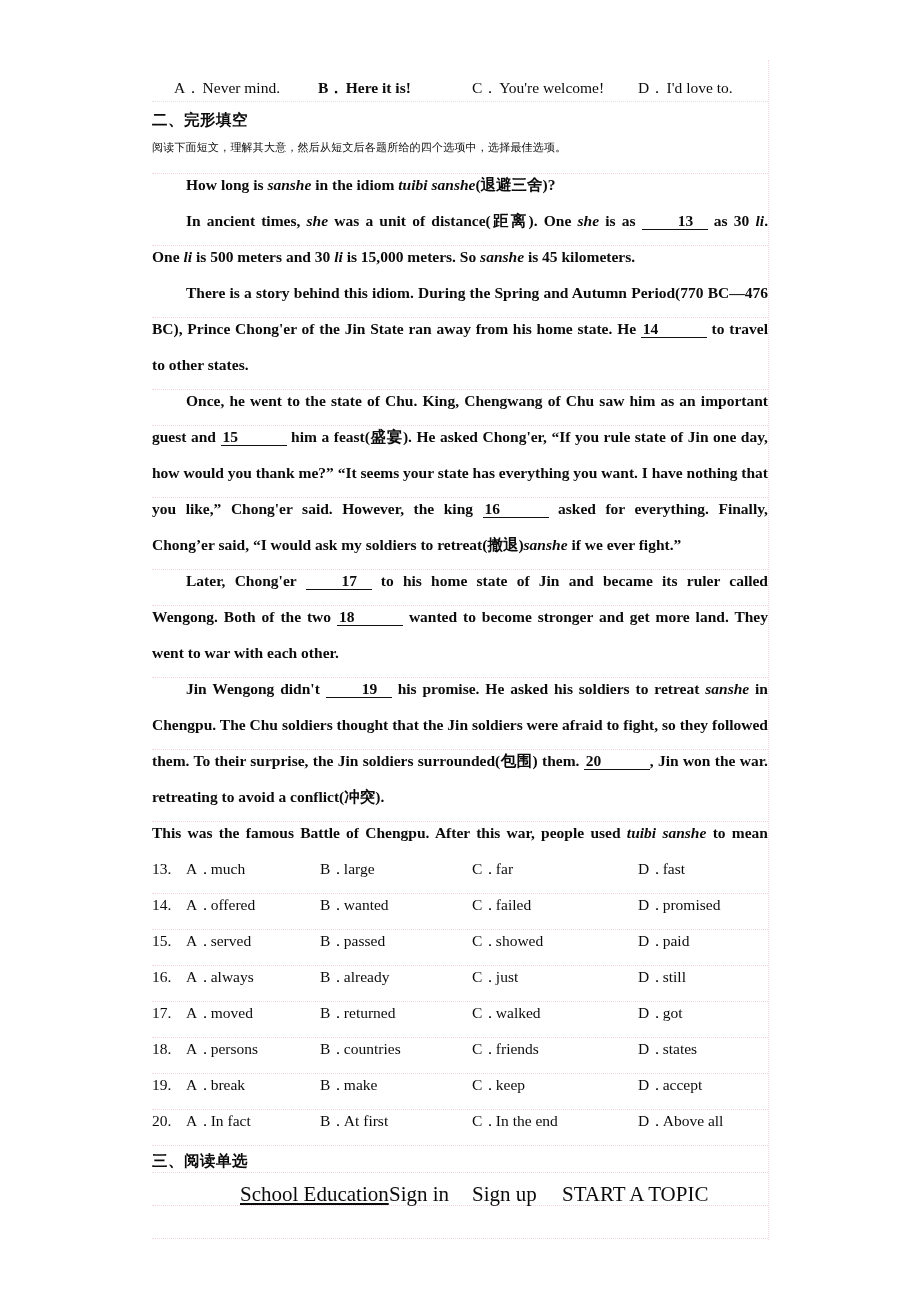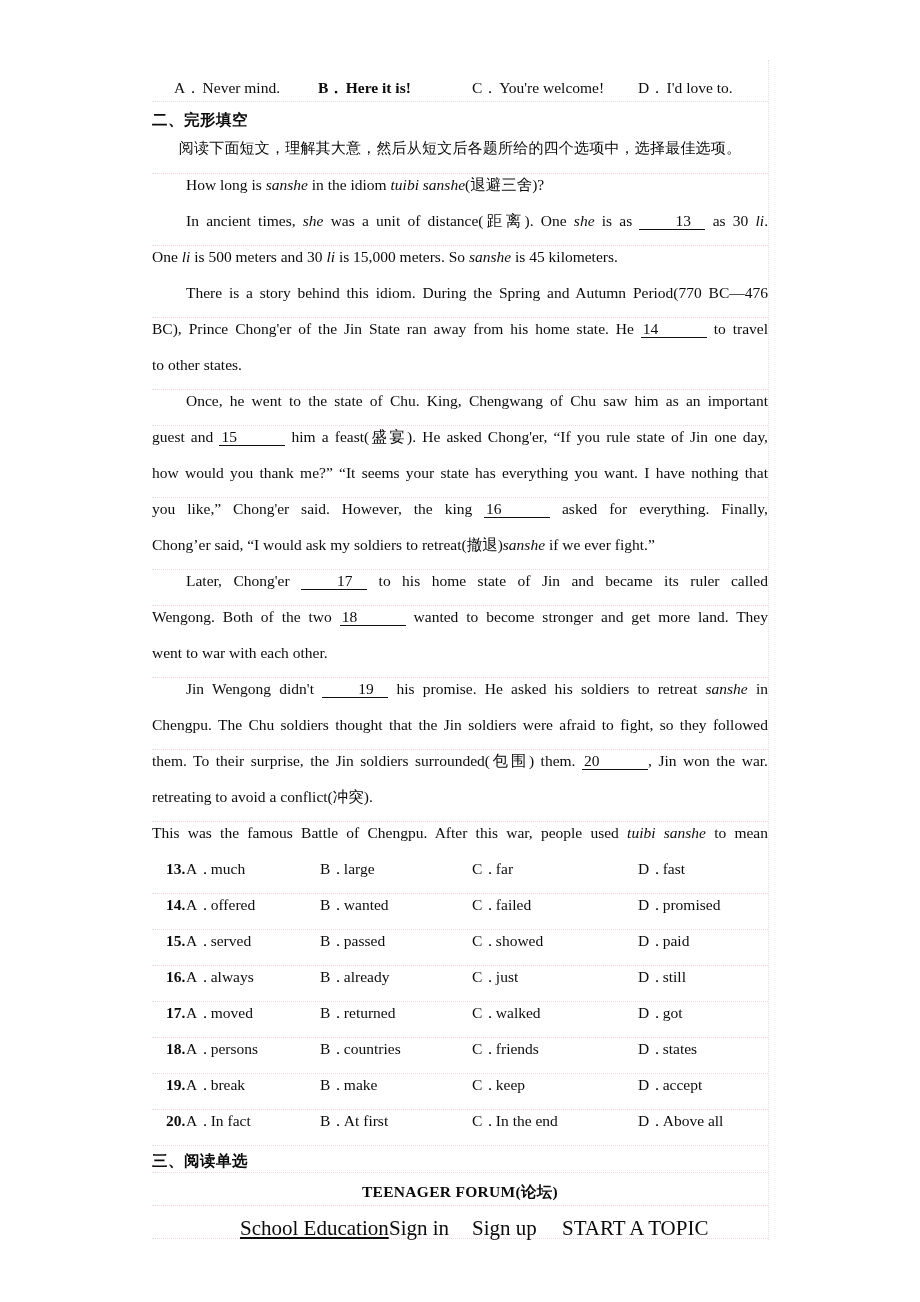--- a/index.html
+++ b/index.html
@@ -50,39 +50,39 @@
 
   
   .line {
     font-size: 15.5px;
     line-height: 18px;
     white-space: nowrap;
   }
   .para {
     font-size: 15.5px;
     line-height: 36px;
+    font-weight: bold;
   }
   .justify {
     text-align: justify;
     text-align-last: justify;
   }
   .nojust { text-align: center; text-align-last: left; }
 
   i, .it { font-style: italic; }
   .cn-head {
     font-family: "DejaVu Sans", "Liberation Sans", sans-serif;
     font-weight: bold;
     font-size: 15.5px;
     letter-spacing: .5px;
   }
   .cn-inst {
     font-family: "DejaVu Sans", "Liberation Sans", sans-serif;
-    font-size: 15px;
+    font-size: 11px;
     letter-spacing: .2px;
-    text-align: center;
   }
 
   
   .blank {
     display: inline-block;
     text-align: right;
     border-bottom: 1.2px solid #111;
     font-size: 15.5px;
     line-height: 15px;
     padding: 0 2px 1px 2px;
@@ -93,24 +93,23 @@
   
   .optrow {
     position: relative;
     height: 36px;
     font-size: 15.5px;
     line-height: 36px;
     white-space: nowrap;
   }
   .optrow .qn {
     position: absolute;
-    left: 14px;
+    left: 0;
     width: 34px;
     text-align: left;
-    font-weight: bold;
   }
   .optrow .opt {
     position: absolute;
     white-space: nowrap;
   }
   .optrow .oA { left: 34px; }
   .optrow .oB { left: 168px; }
   .optrow .oC { left: 320px; }
   .optrow .oD { left: 486px; }
   .lab { letter-spacing: 0; }
@@ -303,21 +302,20 @@
           <span class="qn">20.</span>
           <span class="opt oA"><span class="lab">A</span><span>In fact</span></span>
           <span class="opt oB"><span class="lab">B</span><span>At first</span></span>
           <span class="opt oC"><span class="lab">C</span><span>In the end</span></span>
           <span class="opt oD"><span class="lab">D</span><span>Above all</span></span>
         </div>
       </div>
 
     <div class="cn-head" style="line-height:28px; margin-top:8px;">三、阅读单选</div>
 
-    <div class="forum-title" style="line-height:34px;">TEENAGER FORUM(论坛)</div>
 
     <div class="forum-nav" style="margin-top:4px;">
       <span class="navitem u" style="left:88px;">School Education</span>
       <span class="navitem" style="left:237px;">Sign in</span>
       <span class="navitem" style="left:320px;">Sign up</span>
       <span class="navitem" style="left:410px;">START A TOPIC</span>
     </div>
 
   </div>
 </div>

